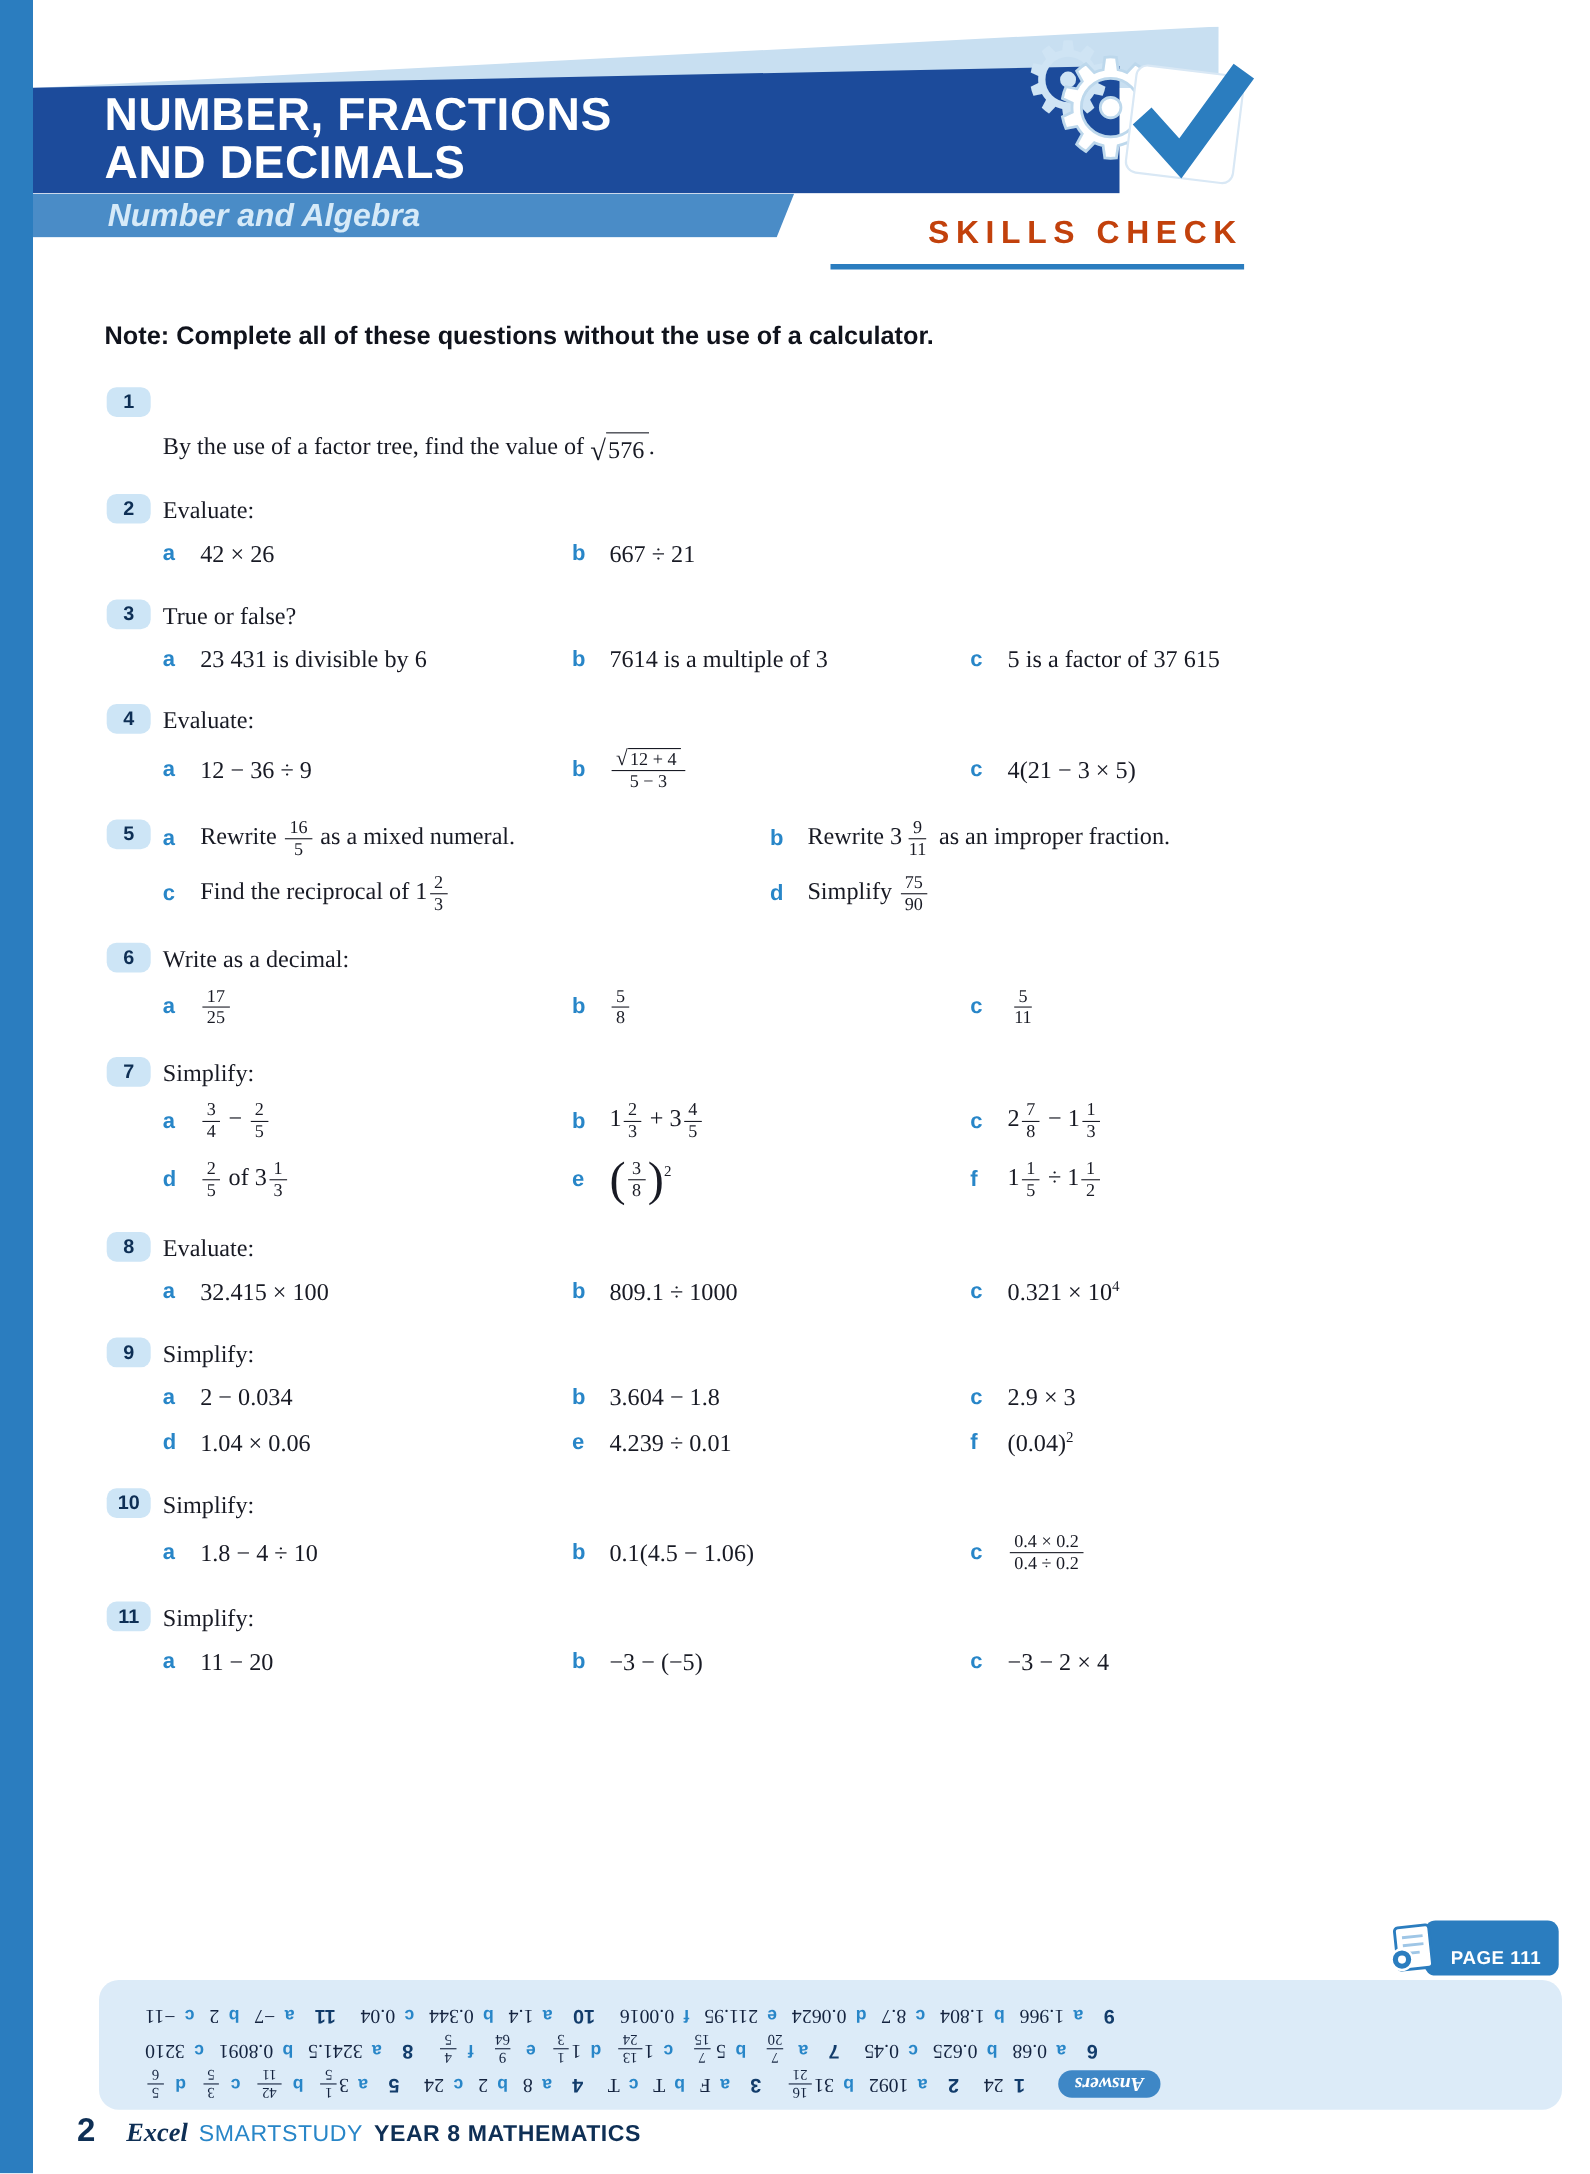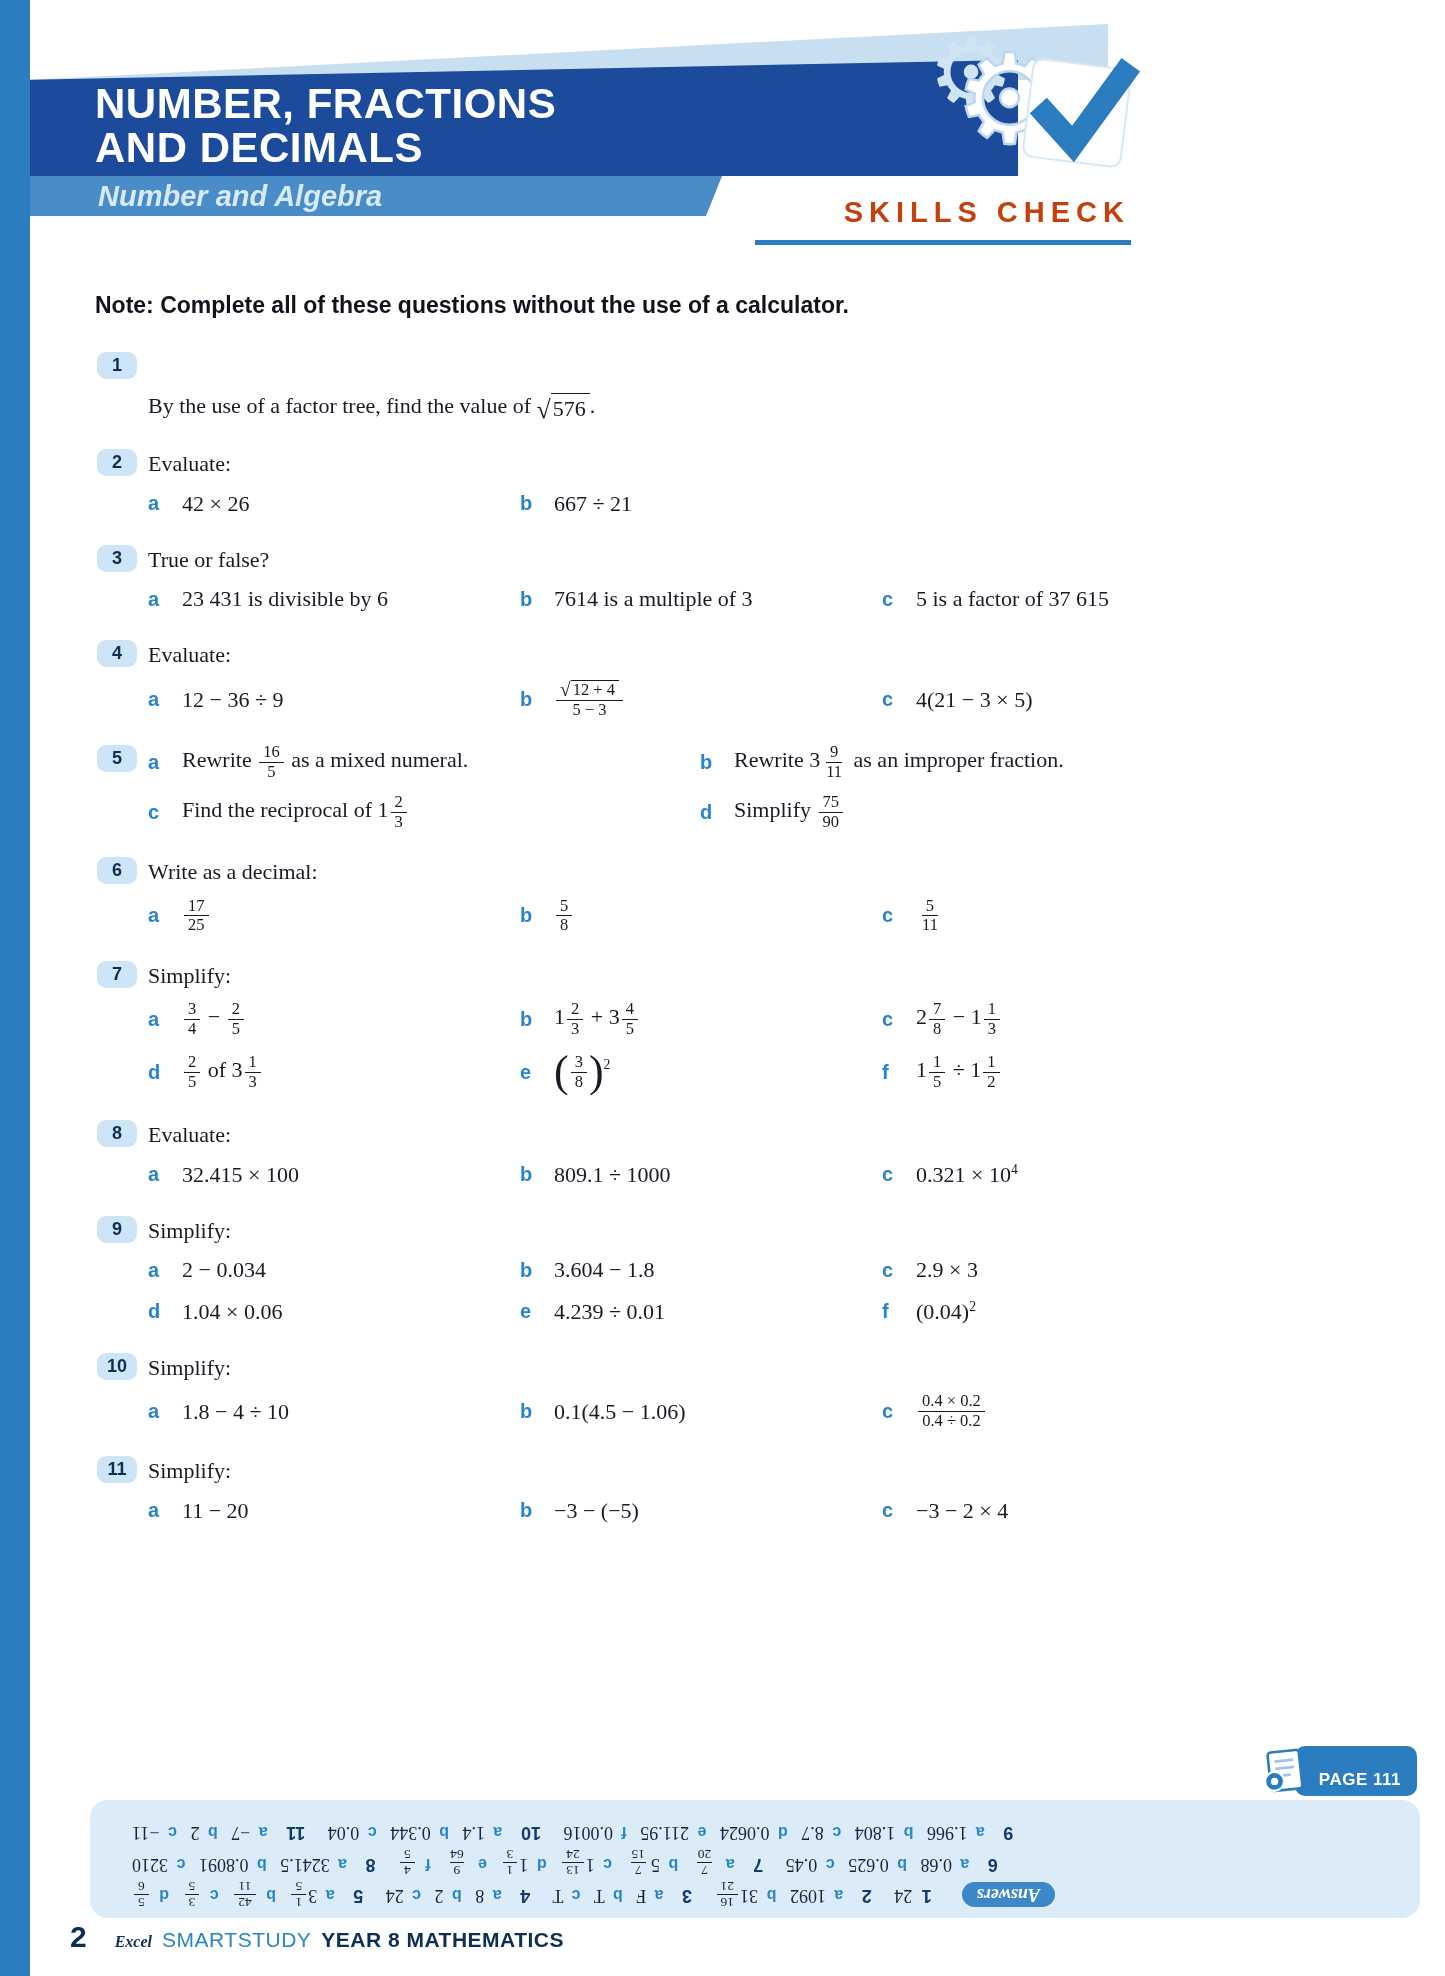--- a/index.html
+++ b/index.html
@@ -76,21 +76,21 @@
 .ans-l{font:bold 16px "Liberation Sans",sans-serif;color:#2886c8;margin:0 4px 0 9px;}
 .ans-pill{display:inline-block;background:#3e87c6;color:#ffffff;
           font:italic bold 18px "Liberation Serif",serif;padding:2px 15px;border-radius:15px;
           margin-right:12px;vertical-align:middle;}
 
 
 .footer{position:absolute;left:70px;top:1920px;display:flex;align-items:baseline;
         font-family:"Liberation Sans",sans-serif;}
 .f-num{font-weight:bold;font-size:30px;color:#0e2f55;}
 .f-brand{font-family:"Liberation Serif",serif;font-style:italic;font-weight:bold;
-         font-size:16px;color:#0e2f55;margin-left:28px;}
+         font-size:24px;color:#0e2f55;margin-left:28px;}
 .f-series{font-weight:normal;font-size:21px;color:#2886c8;margin-left:10px;letter-spacing:.5px;}
 .f-subject{font-weight:bold;font-size:21px;color:#0e2f55;margin-left:10px;letter-spacing:.5px;}
 </style>
 </head>
 <body>
 
 <div class="page">
 
   <div class="leftbar"></div>
 

